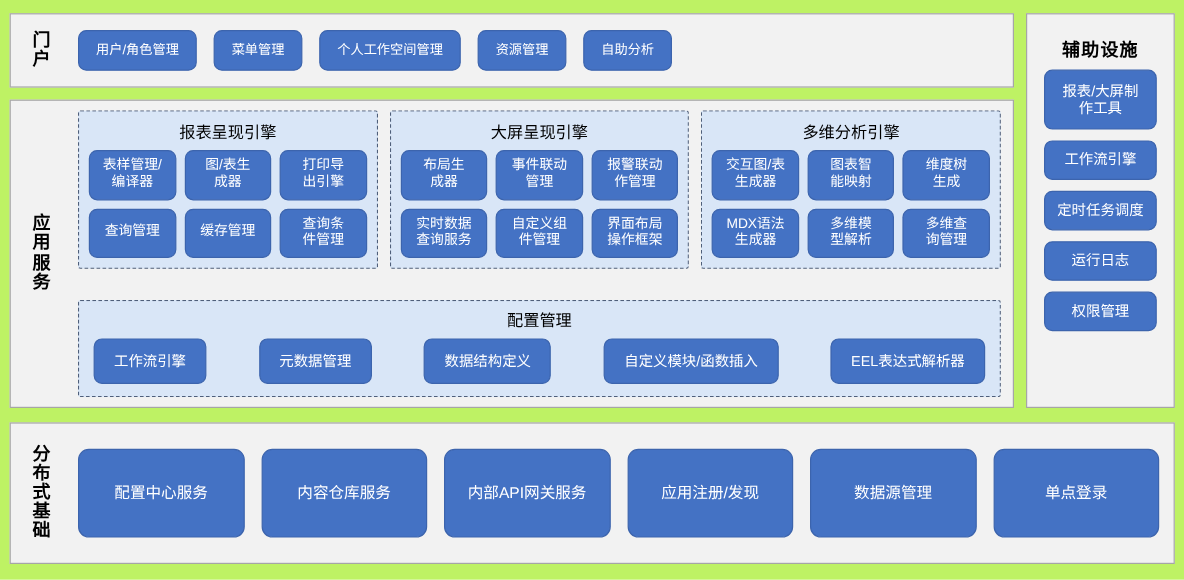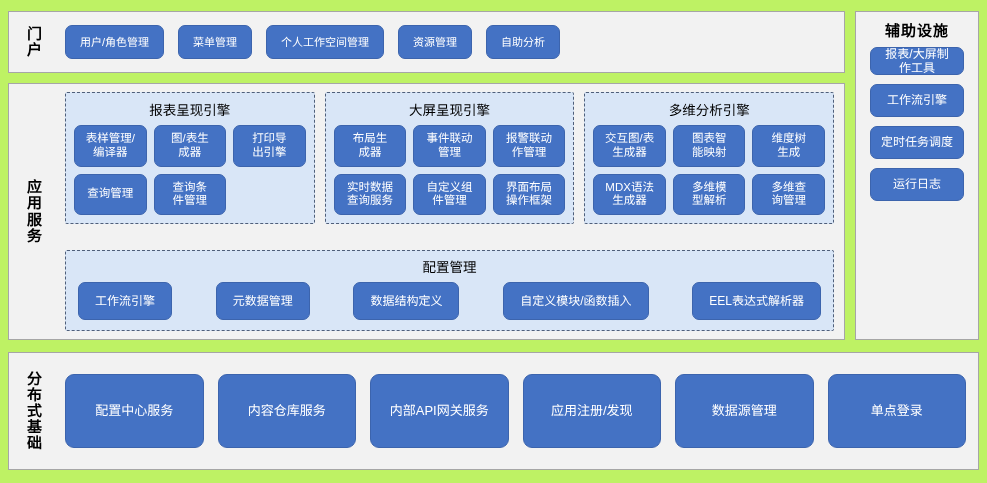--- a/index.html
+++ b/index.html
@@ -96,21 +96,21 @@
 
   
   #aux-band {
     left: 855px;
     top: 11px;
     width: 124px;
     height: 329px;
     display: flex;
     flex-direction: column;
     align-items: center;
-    padding-top: 7px;
+    padding-top: 18px;
   }
   #aux-title {
     font-weight: bold;
     font-size: 15px;
     color: #000;
     letter-spacing: 1px;
     margin-bottom: 7px;
   }
   #aux-list {
     display: flex;
@@ -118,21 +118,21 @@
     align-items: center;
     gap: 9px;
     width: 100%;
   }
   #aux-list .btn {
     width: 94px;
     height: 33px;
     font-size: 12px;
   }
   #aux-list .btn.tall {
-    height: 28px;
+    height: 50px;
   }
 
   
   #app-band {
     left: 8px;
     top: 83px;
     width: 837px;
     height: 257px;
   }
   #app-inner {
@@ -253,39 +253,41 @@
   </div>
 
   <div class="panel" id="aux-band">
     <div id="aux-title">辅助设施</div>
     <div id="aux-list">
         <div class="btn tall">报表/大屏制
 作工具</div>
         <div class="btn">工作流引擎</div>
         <div class="btn">定时任务调度</div>
         <div class="btn">运行日志</div>
+        <div class="btn">权限管理</div>
       </div>
   </div>
 
   <div class="panel" id="app-band">
     <div class="vlabel">
       <span>应用服务</span>
     </div>
     <div id="app-inner">
       <div id="engine-row">
           <div class="engine-group">
             <div class="engine-title">报表呈现引擎</div>
             <div class="engine-grid">
               <div class="btn">表样管理/
 编译器</div>
               <div class="btn">图/表生
 成器</div>
               <div class="btn">打印导
 出引擎</div>
               <div class="btn">查询管理</div>
+              <div class="btn">缓存管理</div>
               <div class="btn">查询条
 件管理</div>
             </div>
           </div>
           <div class="engine-group">
             <div class="engine-title">大屏呈现引擎</div>
             <div class="engine-grid">
               <div class="btn">布局生
 成器</div>
               <div class="btn">事件联动

